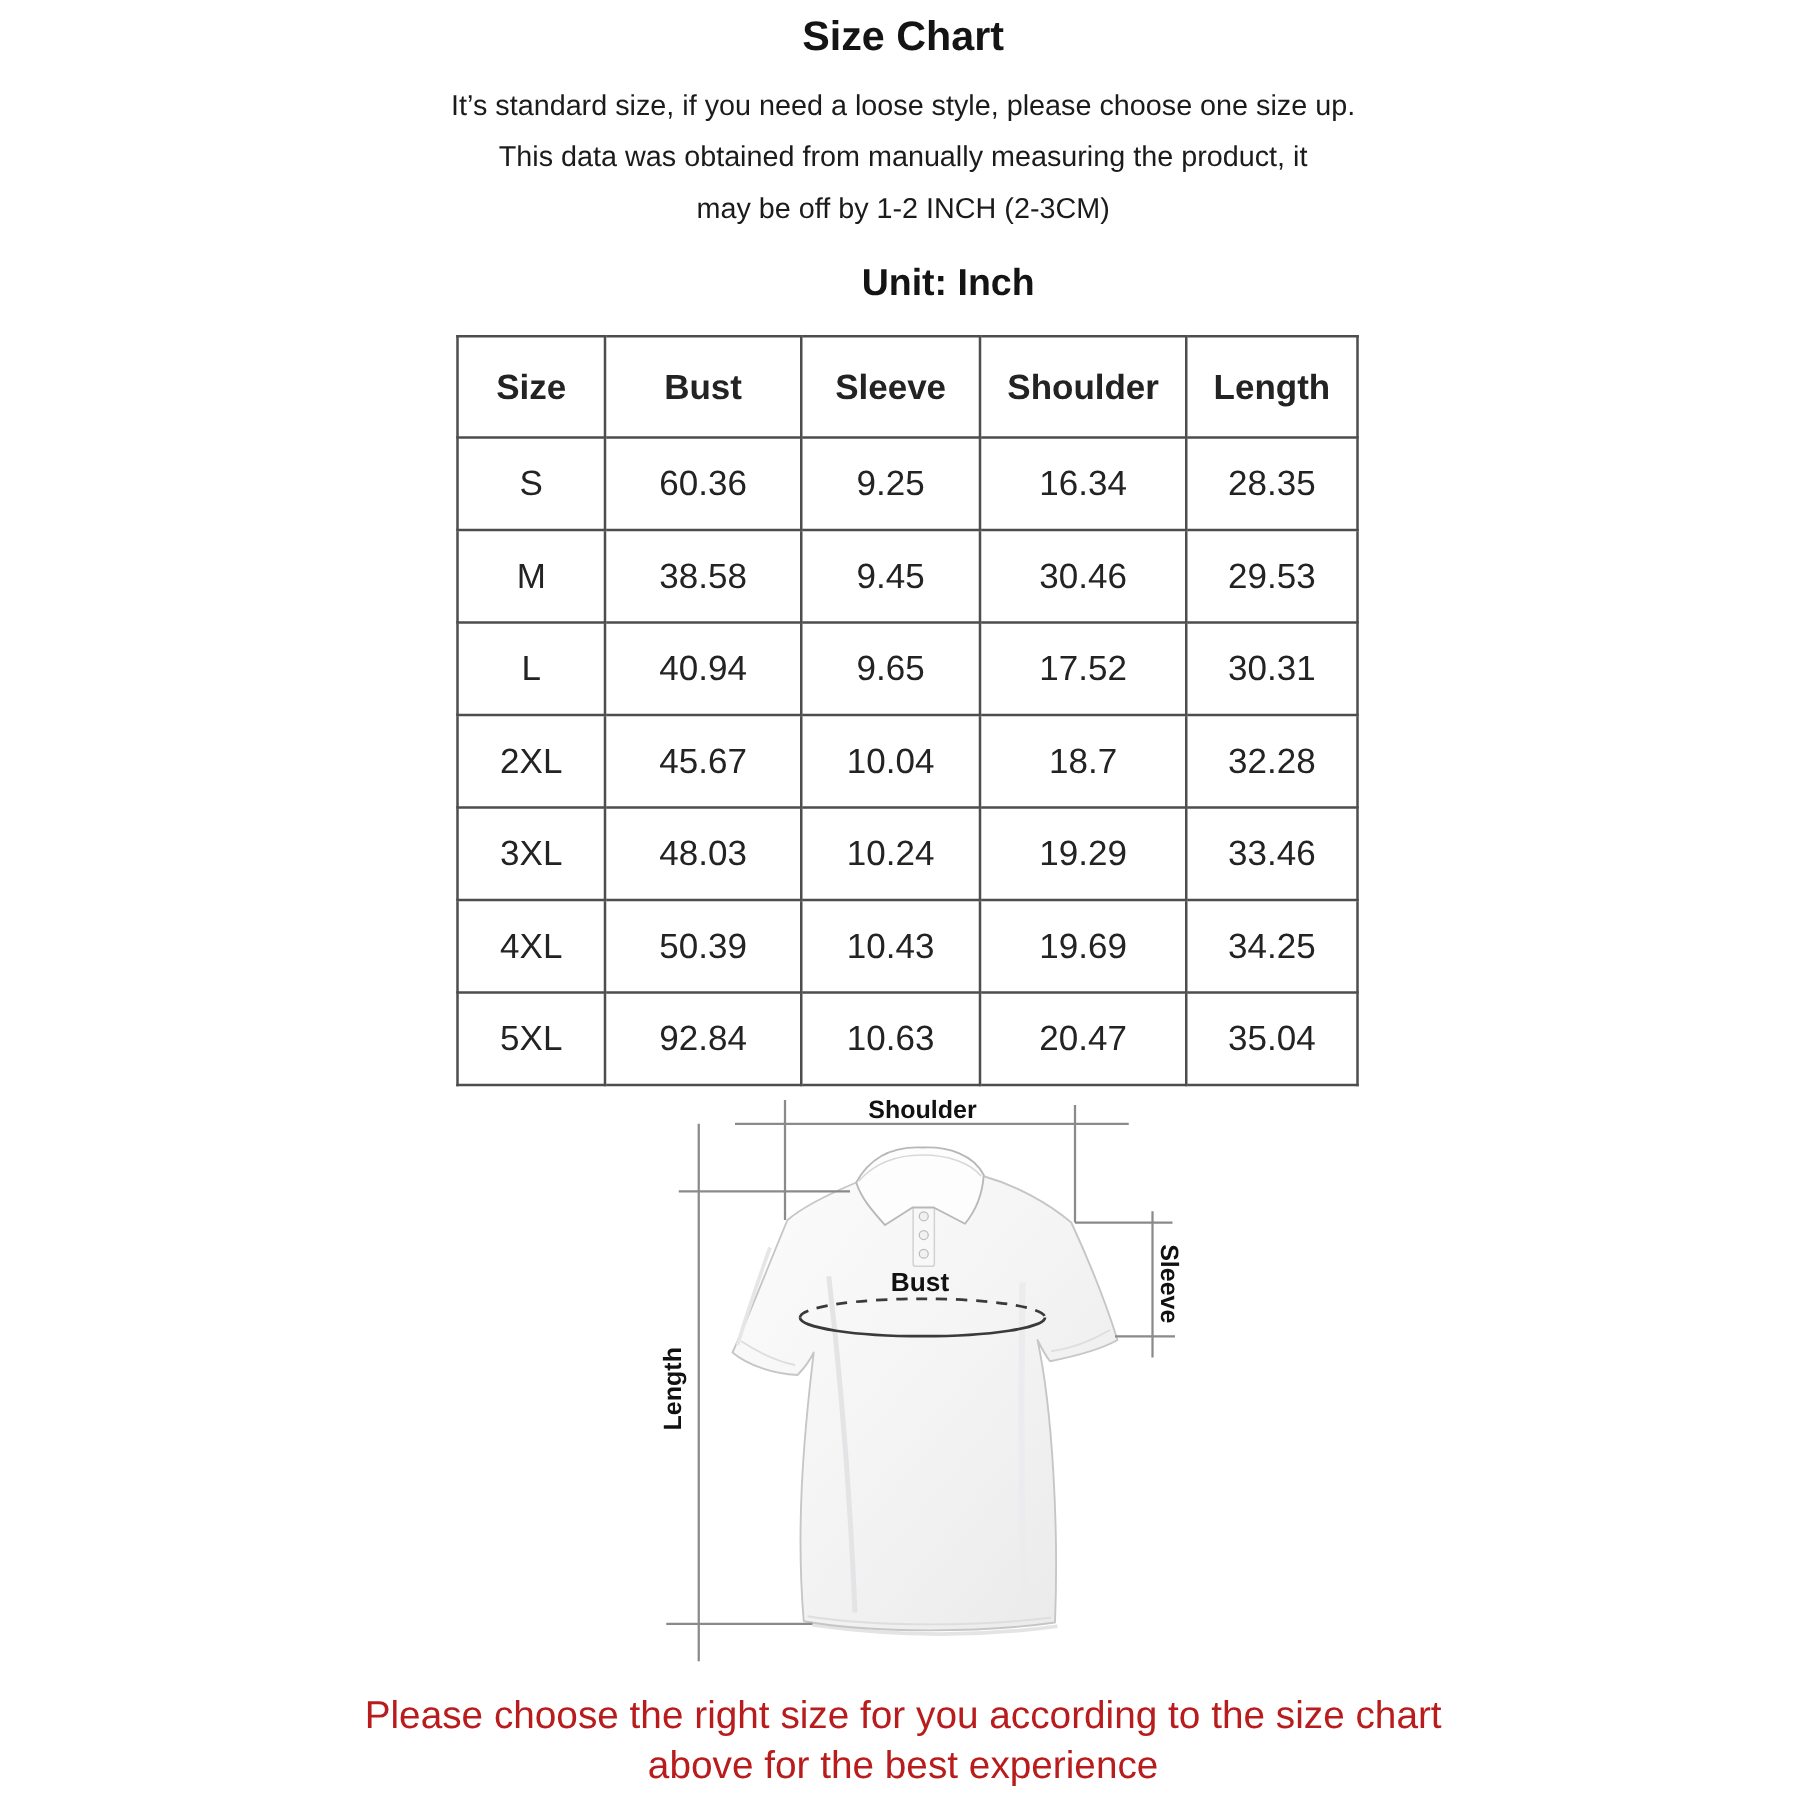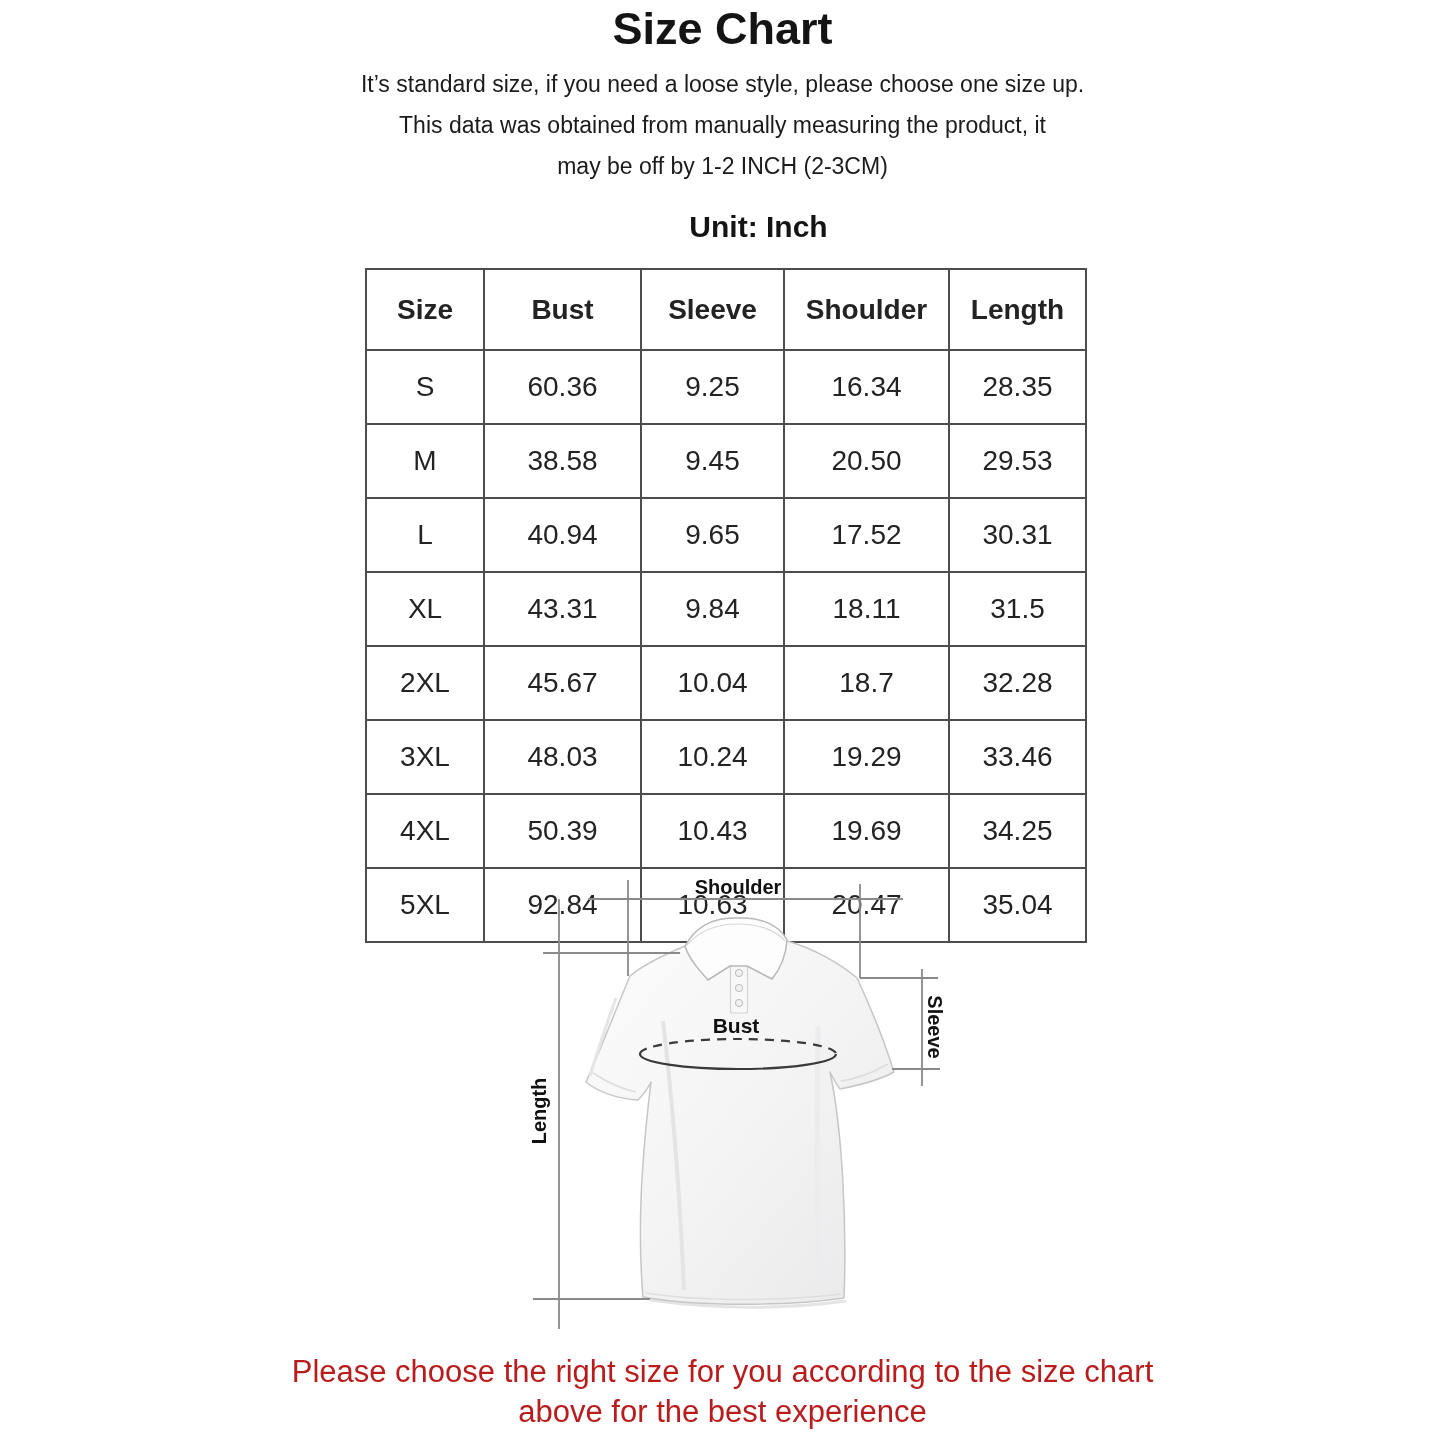--- a/index.html
+++ b/index.html
@@ -8,21 +8,21 @@
     background: #ffffff;
     position: relative;
     font-family: "Liberation Sans", "DejaVu Sans", sans-serif;
     color: #1b1b1b;
     overflow: hidden;
   }
   .page-title {
     position: absolute; top: 10px; left: 0; width: 100%;
     margin: 0;
     text-align: center;
-    font-size: 45px; font-weight: 700; line-height: 38px;
+    font-size: 33px; font-weight: 700; line-height: 38px;
     color: #141414;
   }
   .size-note {
     position: absolute; top: 64px; left: 0; width: 100%;
     text-align: center;
     font-size: 23px; font-weight: 400; line-height: 41px;
     color: #1b1b1b;
   }
   .unit-label {
     position: absolute; top: 207px; left: 0; width: 100%;
@@ -108,36 +108,29 @@
         <td>S</td>
         <td>60.36</td>
         <td>9.25</td>
         <td>16.34</td>
         <td>28.35</td>
       </tr>
       <tr>
         <td>M</td>
         <td>38.58</td>
         <td>9.45</td>
-        <td>20.50</td>
+        <td>30.46</td>
         <td>29.53</td>
       </tr>
       <tr>
         <td>L</td>
         <td>40.94</td>
         <td>9.65</td>
         <td>17.52</td>
         <td>30.31</td>
-      </tr>
-      <tr>
-        <td>XL</td>
-        <td>43.31</td>
-        <td>9.84</td>
-        <td>18.11</td>
-        <td>31.5</td>
       </tr>
       <tr>
         <td>2XL</td>
         <td>45.67</td>
         <td>10.04</td>
         <td>18.7</td>
         <td>32.28</td>
       </tr>
       <tr>
         <td>3XL</td>

